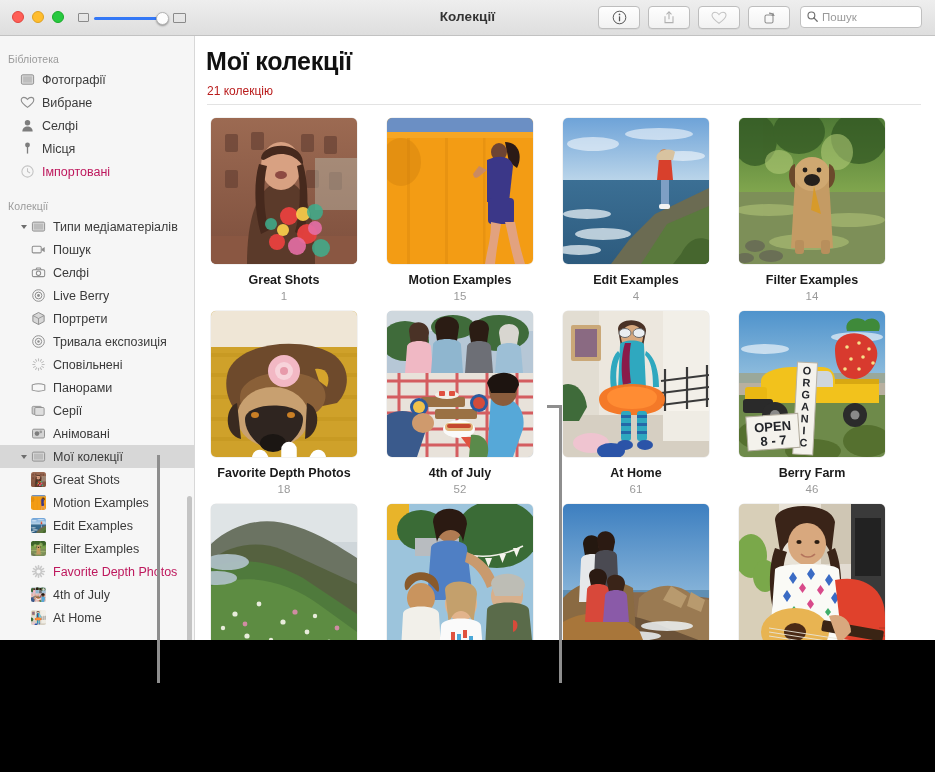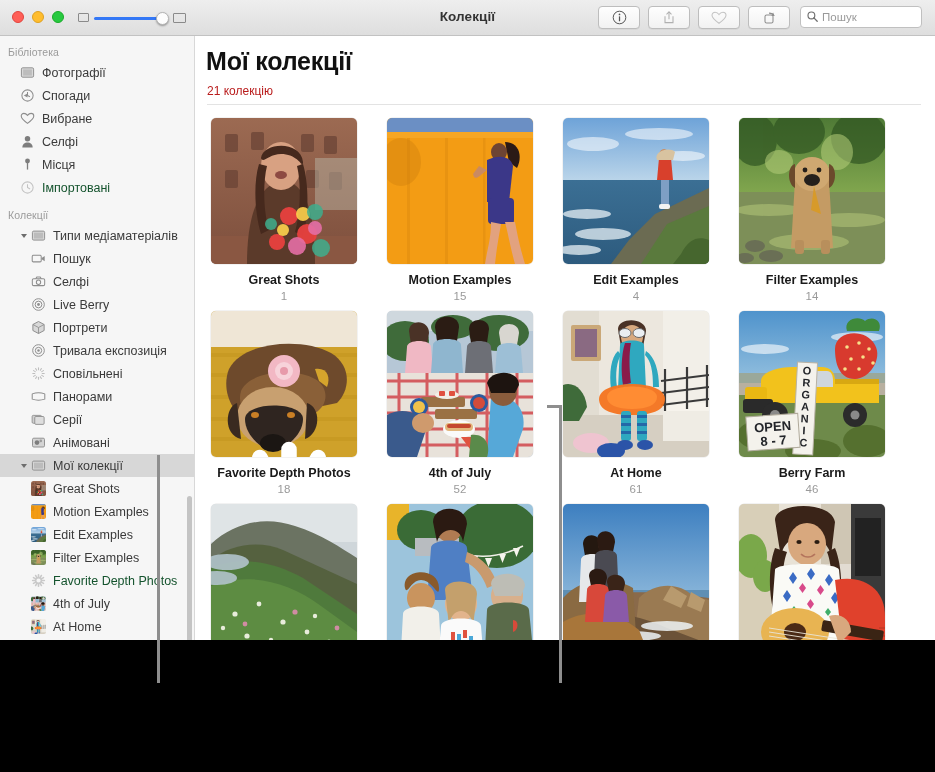--- a/index.html
+++ b/index.html
@@ -62,42 +62,42 @@
   .searchbox .magn { flex:0 0 auto; margin-right:4px; }
   .searchbox .ph { font-size:11.5px; color:#9a9a9a; }
 
   
   .sidebar {
     position:absolute; left:0; top:36px; width:195px; height:604px;
     background:#f6f6f6; border-right:1px solid #d8d8d8;
     overflow:hidden;
   }
   .sb-header {
-    font-size:10.5px; color:#9b9b9b; padding:10px 0 3px 8px; letter-spacing:.1px;
+    font-size:10.5px; color:#9b9b9b; padding:17px 0 3px 8px; letter-spacing:.1px;
   }
   .sb-row {
     height:23px; display:flex; align-items:center;
     font-size:12.5px; color:#3a3a3a; padding-left:8px;
     position:relative; white-space:nowrap;
   }
   .sb-row.sel { background:#d7d7d7; }
   .sb-row .disc {
     width:10px; flex:0 0 10px; display:flex; align-items:center; justify-content:center;
     margin-right:1px;
   }
   .sb-row .disc i {
     display:block; width:0;height:0;
     border-left:4.5px solid #6d6d6d;
     border-top:3.5px solid transparent; border-bottom:3.5px solid transparent;
     transform: rotate(90deg);
   }
   .sb-row .ico { width:17px; flex:0 0 17px; display:flex; align-items:center;
                  justify-content:center; margin-right:6px; }
   .sb-row .lbl { overflow:hidden; }
-  .sb-row.dim .lbl { color:#14532d; }
+  .sb-row.dim .lbl { color:#be185d; }
   .indent1 { padding-left:19px; }
   .indent2 { padding-left:30px; }
   .indent3 { padding-left:30px; }
   .thumbico { width:15px; height:15px; border-radius:2.5px; overflow:hidden;
               display:block; }
 
   
   .sb-scroll {
     position:absolute; right:2px; top:460px; width:5px; height:150px;
     border-radius:3px; background:#c4c4c4;
@@ -207,30 +207,20 @@
     <div id="sb-content">
         <div class="sb-header">Бібліотека</div>
         <div class="sb-row indent1">
           <span class="ico">
             <svg width="15" height="15" viewBox="0 0 16 16">
               <rect x="1.5" y="3" width="13" height="10" rx="1.4" fill="#d9d9d9" stroke="#8d8d8d" stroke-width="1"></rect>
               <rect x="3.3" y="4.7" width="9.4" height="6.6" fill="#bdbdbd"></rect>
             </svg>
           </span>
           <span class="lbl">Фотографії</span>
-        </div>
-        <div class="sb-row indent1">
-          <span class="ico">
-            <svg width="15" height="15" viewBox="0 0 16 16">
-              <circle cx="8" cy="8" r="6" fill="none" stroke="#8d8d8d" stroke-width="1.1"></circle>
-              <path d="M8 4.2 V8 L10.6 9.3" stroke="#8d8d8d" stroke-width="1.1" fill="none"></path>
-              <path d="M4 8 L8 5.8 L8 10.2 Z" fill="#8d8d8d"></path>
-            </svg>
-          </span>
-          <span class="lbl">Спогади</span>
         </div>
         <div class="sb-row indent1">
           <span class="ico">
             <svg width="15" height="15" viewBox="0 0 16 16">
               <path d="M8 13.2 C2.4 9.2 1.3 7.1 1.3 5.4 C1.3 3.7 2.6 2.5 4.2 2.5 C5.5 2.5 6.9 3.3 8 4.7 C9.1 3.3 10.5 2.5 11.8 2.5 C13.4 2.5 14.7 3.7 14.7 5.4 C14.7 7.1 13.6 9.2 8 13.2 Z" fill="none" stroke="#8d8d8d" stroke-width="1.15"></path>
             </svg>
           </span>
           <span class="lbl">Вибране</span>
         </div>
         <div class="sb-row indent1">

